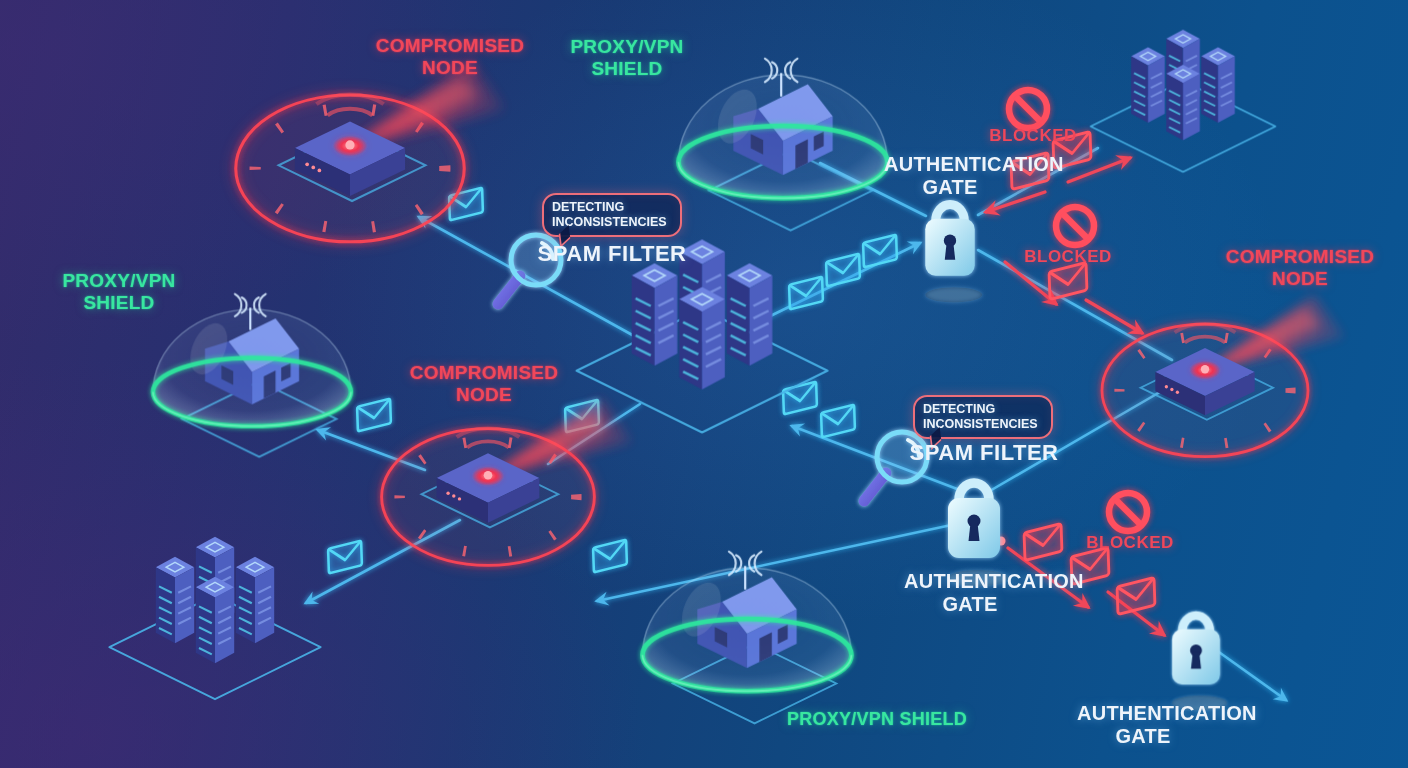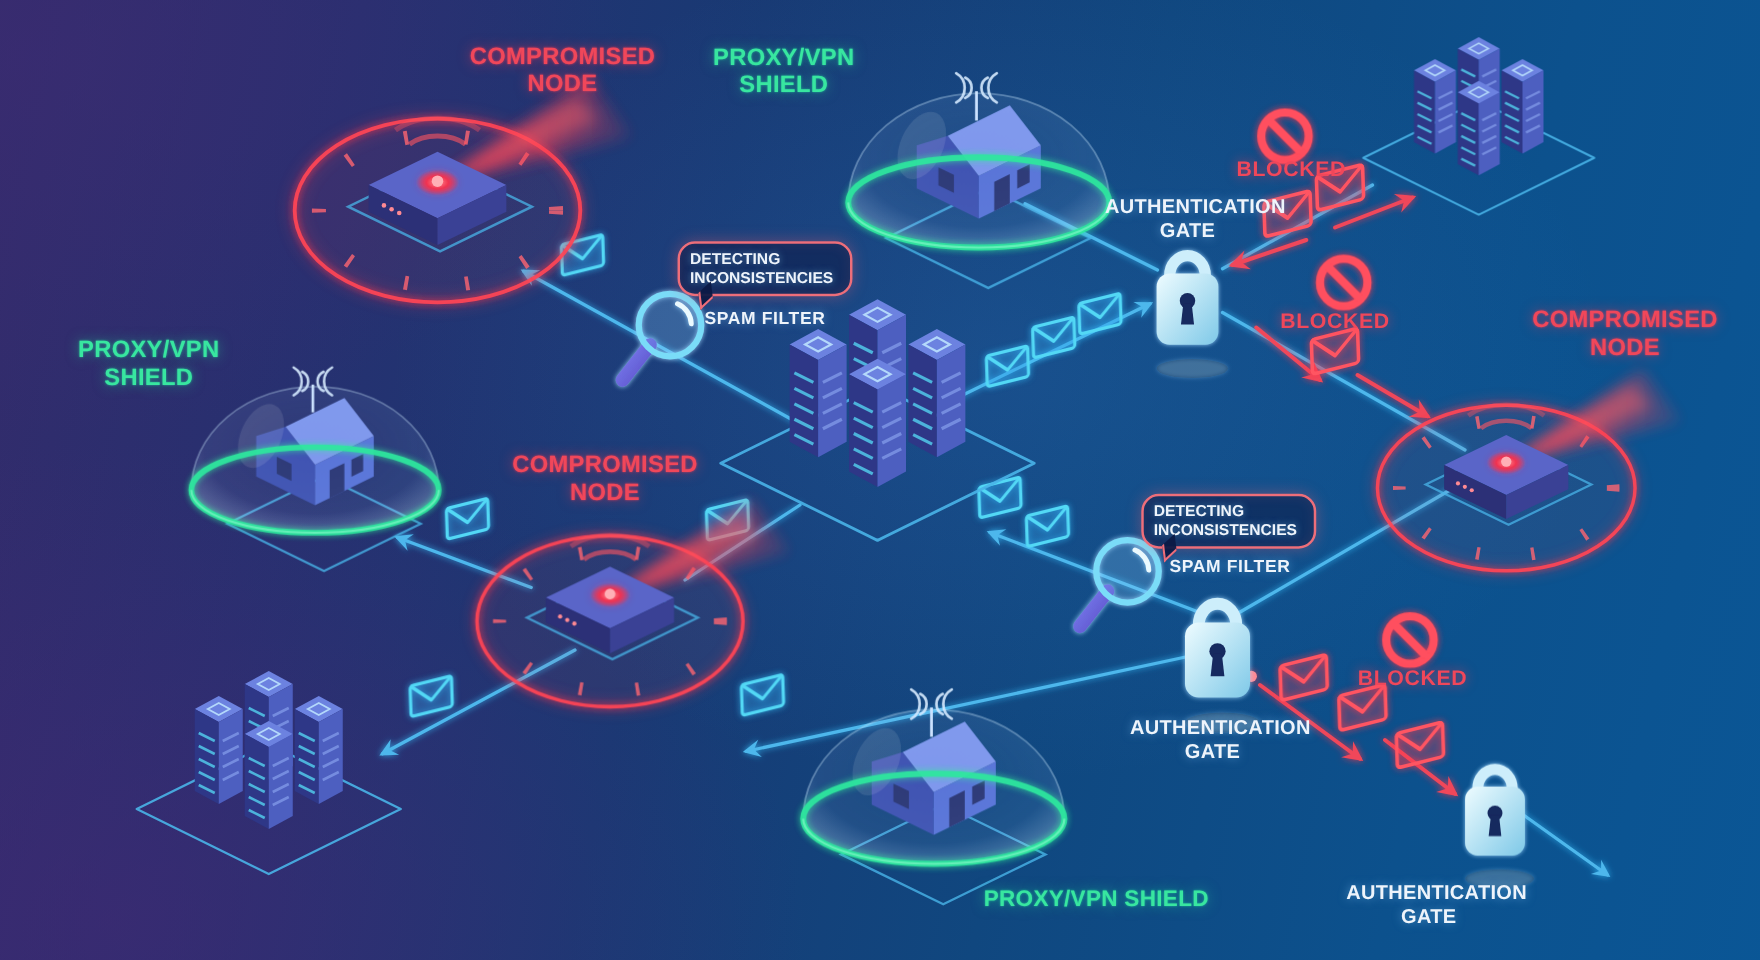--- a/index.html
+++ b/index.html
@@ -13,22 +13,22 @@
       linear-gradient(102deg,#342b6b 0%,#273070 18%,#183a74 38%,#10477f 58%,#0c518d 78%,#0a5797 100%);
     padding-left: 48px;
   }
   #art{position:absolute;left:0;top:0;}
   .lbl{
     position:absolute;transform:translate(-50%,-50%);
     text-align:center;font-weight:bold;line-height:1.16;letter-spacing:.25px;
   }
   .lbl-red{color:var(--danger-red,#f0475a);font-size:19px;text-shadow:0 0 10px rgba(255,60,85,.6),0 0 2px rgba(255,60,85,.8);}
   .lbl-green{color:var(--shield-green,#38e6a0);font-size:19px;text-shadow:0 0 10px rgba(40,230,160,.5),0 0 2px rgba(40,230,160,.7);text-align:center;}
-  .lbl-white{color:var(--text-white,#eef4fb);font-size:16px;text-shadow:0 0 8px rgba(140,210,255,.5);}
-  .lbl-spam{color:var(--text-white,#eef4fb);font-size:14px;letter-spacing:.5px;text-shadow:0 0 8px rgba(140,210,255,.5);}
+  .lbl-white{color:var(--text-white,#eef4fb);font-size:20px;text-shadow:0 0 8px rgba(140,210,255,.5);}
+  .lbl-spam{color:var(--text-white,#eef4fb);font-size:22px;letter-spacing:.5px;text-shadow:0 0 8px rgba(140,210,255,.5);}
   .lbl-blocked{color:var(--danger-red,#f0475a);font-size:17px;letter-spacing:.5px;text-shadow:0 0 9px rgba(255,60,85,.65);}
   .bubble{
     position:absolute;transform:translate(-50%,-50%);
     border:2px solid var(--bubble-border,#ee6e7a);border-radius:14px;
     background:rgba(13,26,70,.55);color:var(--text-white,#eef4fb);
     font-weight:bold;font-size:12.5px;line-height:1.2;text-align:left;
     padding:5px 8px;width:120px;
     box-shadow:0 0 12px rgba(255,95,110,.35), inset 0 0 10px rgba(255,95,110,.10);
     text-shadow:0 0 6px rgba(150,220,255,.5);
   }

